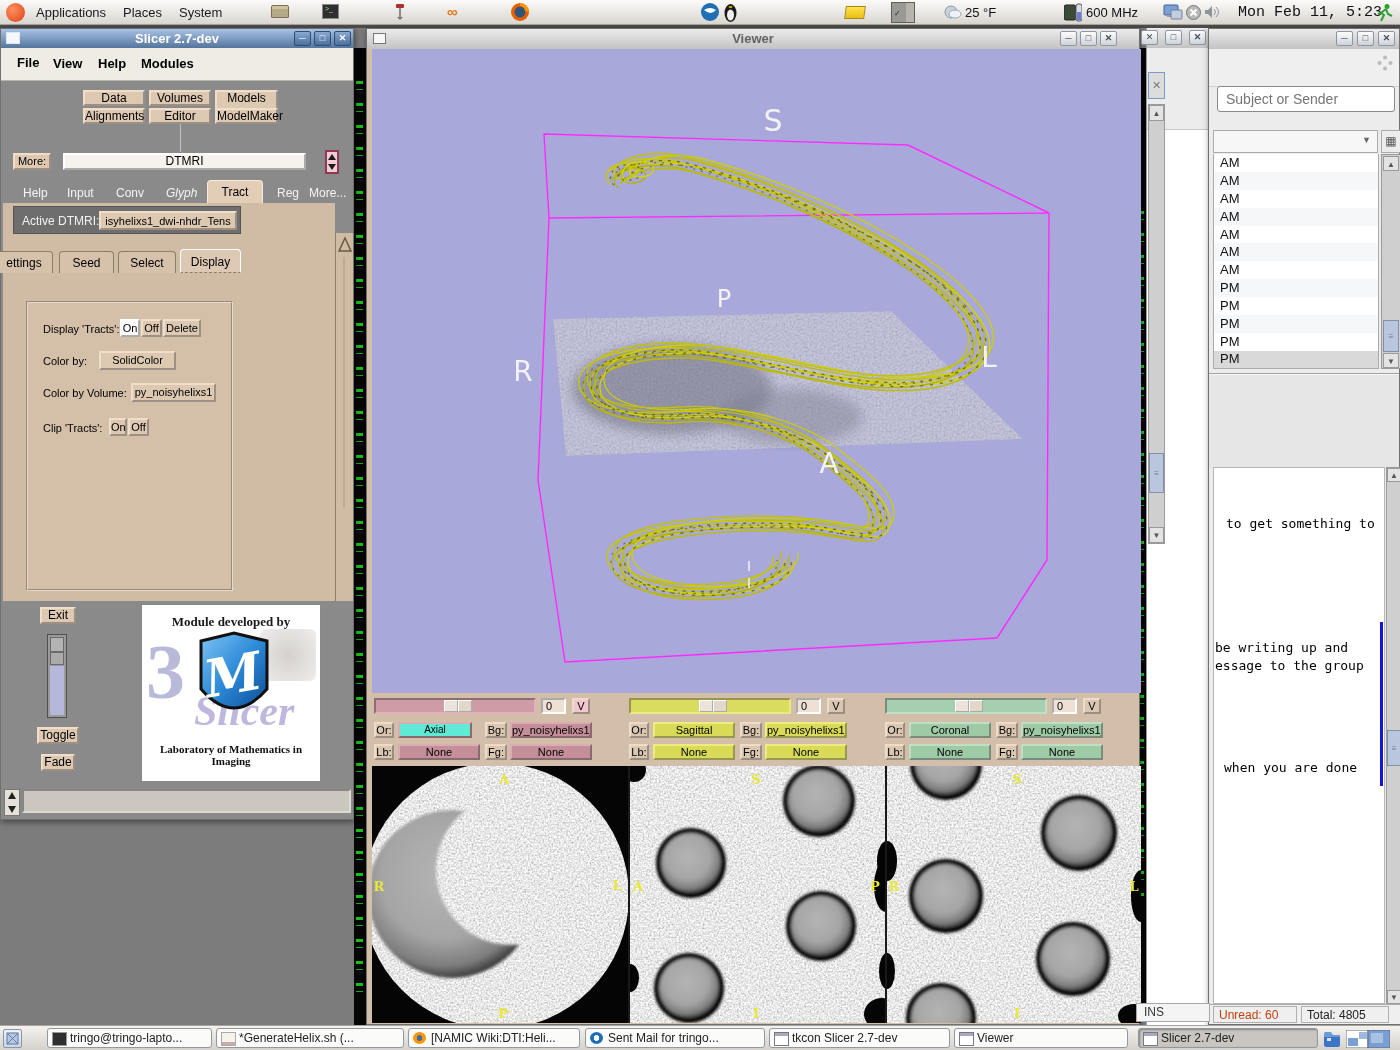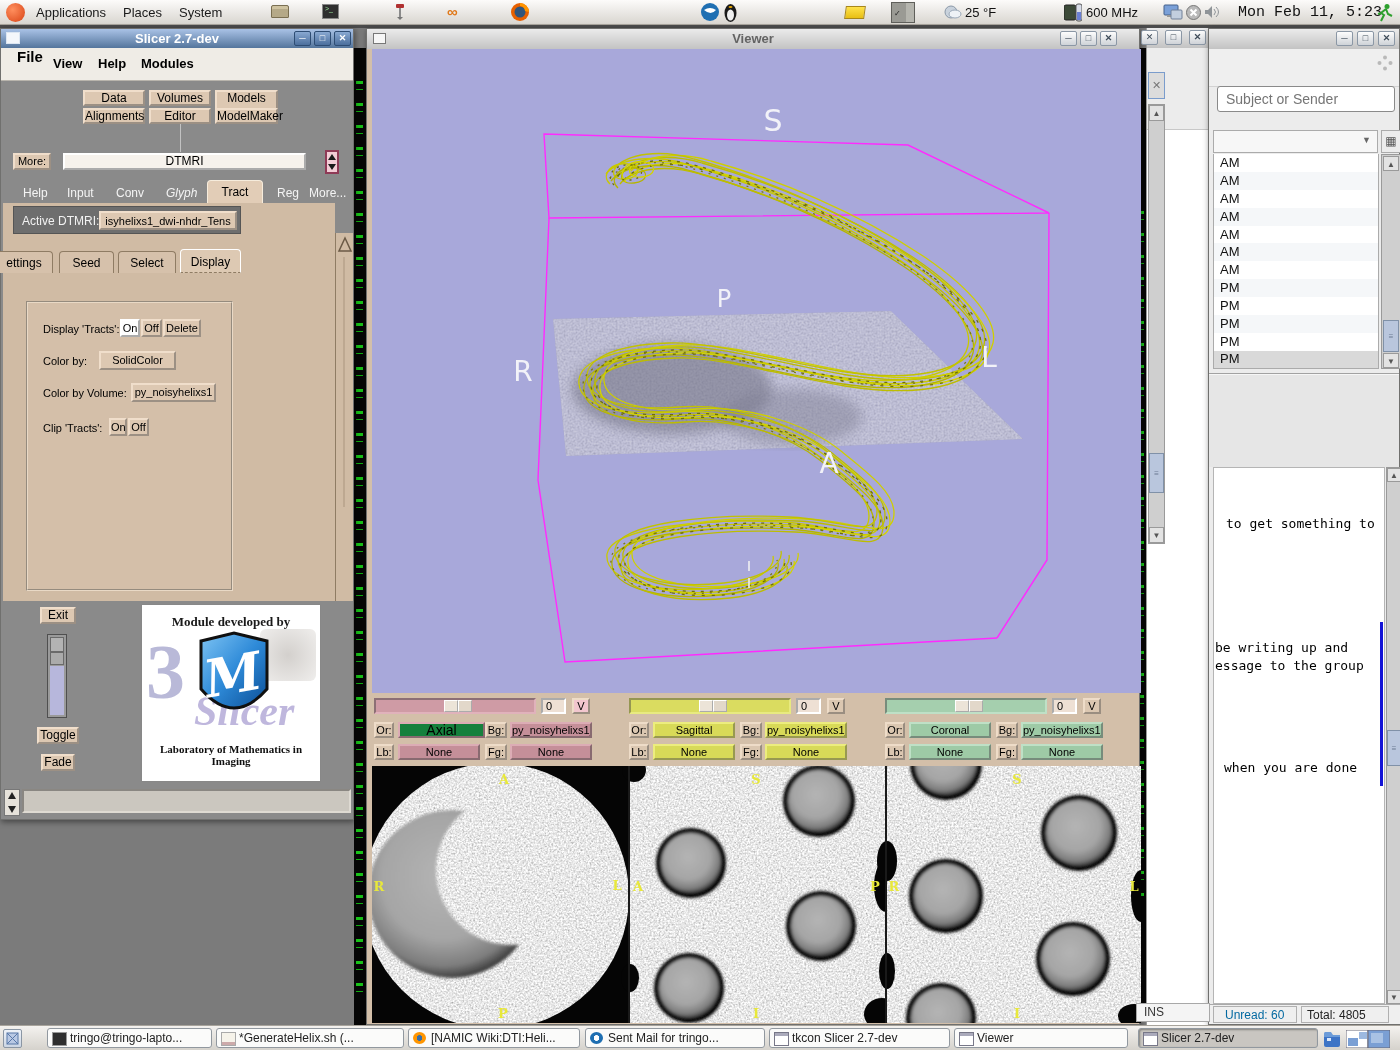--- a/index.html
+++ b/index.html
@@ -136,21 +136,21 @@
 
   <div class="a win" style="left:0;top:28px;width:354px;height:792px;background:#8a8a8a;">
     <div class="a tbarA" style="left:0;top:0;width:352px;height:19px;">
       <div class="a" style="left:5px;top:3px;width:14px;height:12px;border:1px solid #dce6f2;background:#f4f7fb;"></div>
       <div class="a" style="left:0;width:100%;text-align:center;line-height:19px;">Slicer 2.7-dev</div>
       <div class="a wbtn wbtnB" style="right:42px;top:2px;">─</div>
       <div class="a wbtn wbtnB" style="right:22px;top:2px;">□</div>
       <div class="a wbtn wbtnB" style="right:2px;top:2px;">✕</div>
     </div>
     <div class="a" style="left:0;top:19px;width:352px;height:33px;background:#efece6;border-bottom:1px solid #b8b4ac;">
-      <span class="a" style="left:16px;top:0;font-weight:bold;font-size:15px;">File</span>
+      <span class="a" style="left:16px;top:7px;font-weight:bold;font-size:13px;">File</span>
       <span class="a" style="left:52px;top:8px;font-weight:bold;font-size:13px;">View</span>
       <span class="a" style="left:97px;top:8px;font-weight:bold;font-size:13px;">Help</span>
       <span class="a" style="left:140px;top:8px;font-weight:bold;font-size:13px;">Modules</span>
     </div>
 
     <div class="a tk" style="left:82px;top:61px;width:62px;height:16px;line-height:13px;">Data</div>
     <div class="a tk" style="left:148px;top:61px;width:62px;height:16px;line-height:13px;">Volumes</div>
     <div class="a tk" style="left:214px;top:61px;width:63px;height:20px;line-height:13px;">Models</div>
     <div class="a tk" style="left:82px;top:79px;width:62px;height:16px;line-height:13px;">Alignments</div>
     <div class="a tk" style="left:148px;top:79px;width:62px;height:16px;line-height:13px;">Editor</div>
@@ -318,21 +318,21 @@
     <div class="a" style="left:2px;top:664px;width:770px;height:73px;background:#d3bfa9;">
 
       <div class="a" style="left:5px;top:0;width:250px;height:73px;">
         <div class="a" style="left:0;top:5px;width:162px;height:16px;background:#cf9ba5;border:2px inset #e0b2bb;">
           <div class="a" style="left:68px;top:0;width:14px;height:12px;background:#ece4d8;border:1px outset #fff;"></div>
           <div class="a" style="left:82px;top:0;width:14px;height:12px;background:#e2d8ca;border:1px outset #fff;"></div>
         </div>
         <div class="a" style="left:167px;top:5px;width:25px;height:16px;background:#eee0d4;border:2px inset #fff;font-size:11px;line-height:12px;padding-left:3px;">0</div>
         <div class="a ctl-lbl" style="left:198px;top:5px;width:18px;height:16px;background:#f2c6ce;">V</div>
         <div class="a ctl-lbl" style="left:0;top:29px;width:20px;height:16px;">Or:</div>
-        <div class="a" style="left:24px;top:29px;width:87px;height:16px;background:#15803d;border:2px outset #dcacb5;font-size:14px;text-align:center;line-height:12px;">Axial</div>
+        <div class="a" style="left:24px;top:29px;width:74px;height:16px;background:#5eead4;border:2px outset #dcacb5;font-size:10px;text-align:center;line-height:12px;">Axial</div>
         <div class="a ctl-lbl" style="left:111px;top:29px;width:22px;height:16px;">Bg:</div>
         <div class="a" style="left:136px;top:29px;width:82px;height:16px;background:#c58f99;border:2px outset #dcacb5;font-size:11px;text-align:center;line-height:12px;overflow:hidden;white-space:nowrap;">py_noisyhelixs1_</div>
         <div class="a ctl-lbl" style="left:0;top:51px;width:20px;height:16px;">Lb:</div>
         <div class="a" style="left:24px;top:51px;width:82px;height:16px;background:#c58f99;border:2px outset #dcacb5;font-size:11px;text-align:center;line-height:12px;">None</div>
         <div class="a ctl-lbl" style="left:111px;top:51px;width:22px;height:16px;">Fg:</div>
         <div class="a" style="left:136px;top:51px;width:82px;height:16px;background:#c58f99;border:2px outset #dcacb5;font-size:11px;text-align:center;line-height:12px;">None</div>
       </div>
 
       <div class="a" style="left:260px;top:0;width:250px;height:73px;">
         <div class="a" style="left:0;top:5px;width:162px;height:16px;background:#dadc60;border:2px inset #e8ea80;">
@@ -529,21 +529,21 @@
       <div class="a mono" style="left:10px;top:292px;font-size:13px;color:#000;">when you are done</div>
       <div class="a" style="left:166px;top:154px;width:3px;height:164px;background:#1414d6;"></div>
     </div>
     <div class="a scroll" style="left:177px;top:438px;width:16px;height:537px;">
       <div class="a arrbtn" style="left:0;top:0;width:14px;height:14px;line-height:14px;">▲</div>
       <div class="a thumb" style="left:0;top:262px;width:14px;height:36px;line-height:36px;">≡</div>
       <div class="a arrbtn" style="left:0;top:522px;width:14px;height:14px;line-height:14px;">▼</div>
     </div>
 
     <div class="a" style="left:0;top:975px;width:192px;height:20px;background:#efefef;border-top:1px solid #aaa;">
-      <div class="a" style="left:4px;top:1px;width:84px;height:17px;border:1px solid #b0b0b0;font-size:12px;line-height:17px;padding-left:11px;color:#0369a1;">Unread: 60</div>
+      <div class="a" style="left:4px;top:1px;width:84px;height:17px;border:1px solid #b0b0b0;font-size:12px;line-height:17px;padding-left:5px;color:#c2410c;">Unread: 60</div>
       <div class="a" style="left:92px;top:1px;width:88px;height:17px;border:1px solid #b0b0b0;font-size:12px;line-height:17px;padding-left:5px;color:#222;">Total: 4805</div>
     </div>
   </div>
 
   <div class="a" style="left:1136px;top:1003px;width:74px;height:19px;background:#f4f4f4;border:1px solid #a8a8a8;font-size:12px;line-height:17px;padding-left:7px;color:#333;">INS</div>
 
   <div class="a taskbar" style="left:0;top:1025px;width:1400px;height:25px;">
     <div class="a" style="left:3px;top:3px;width:19px;height:19px;border:1px solid #8a96a4;border-radius:2px;background:linear-gradient(#eef2f8,#ccd6e4);">
       <svg width="17" height="17">
           <rect x="3" y="3" width="11" height="11" fill="#b9c9e4" stroke="#5878a8"></rect>

